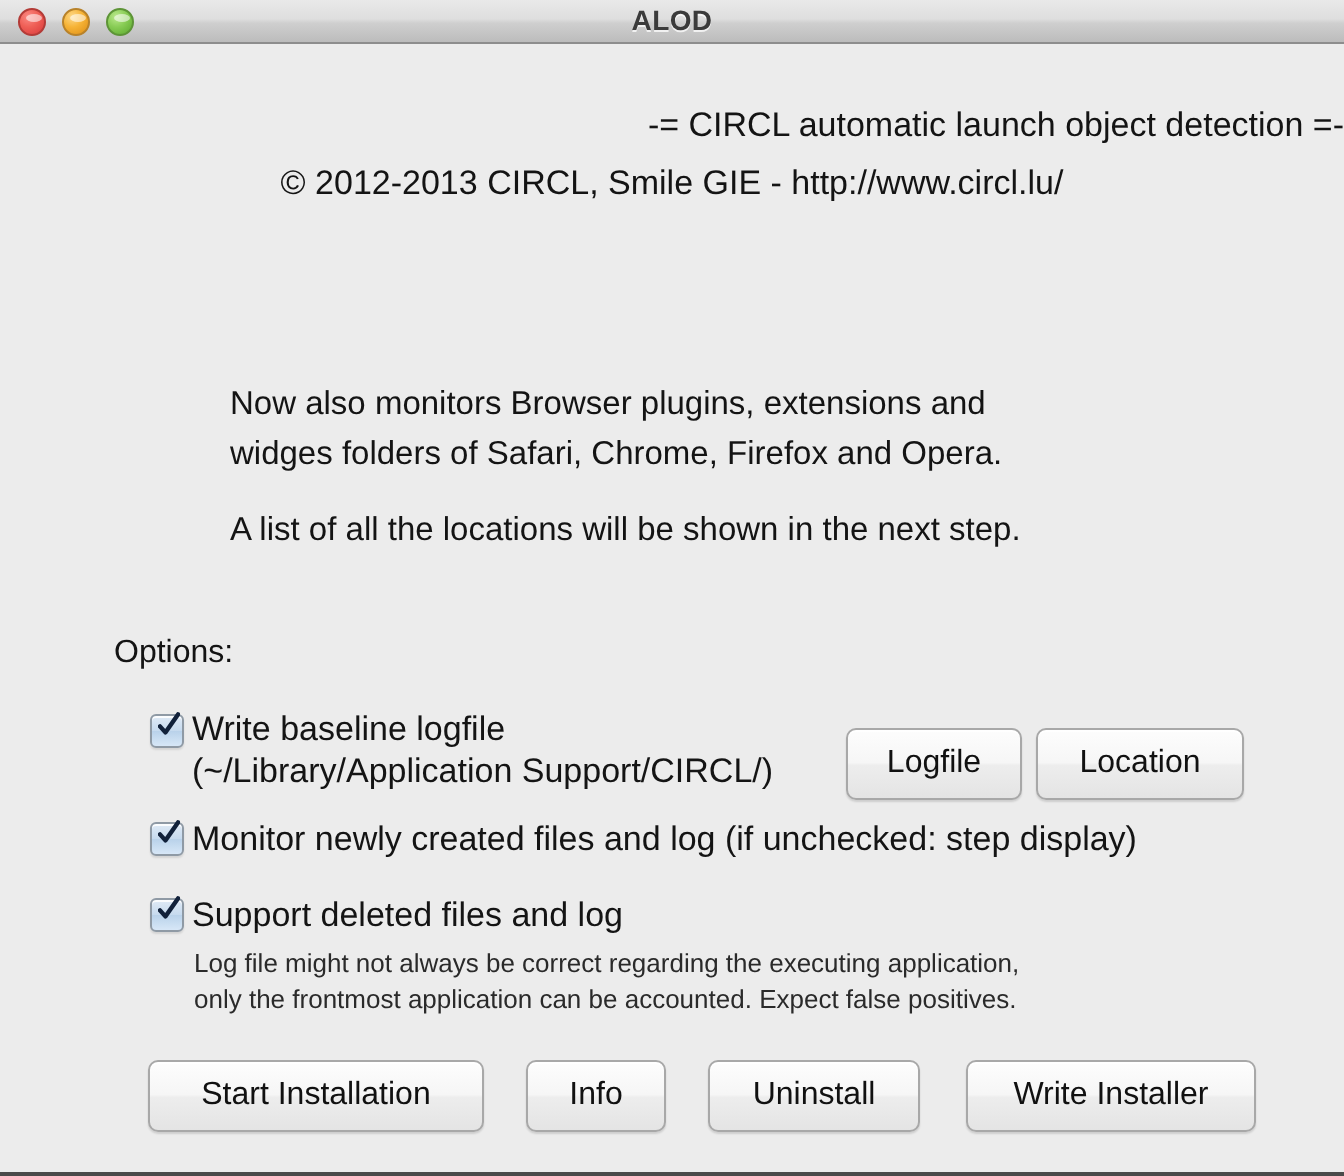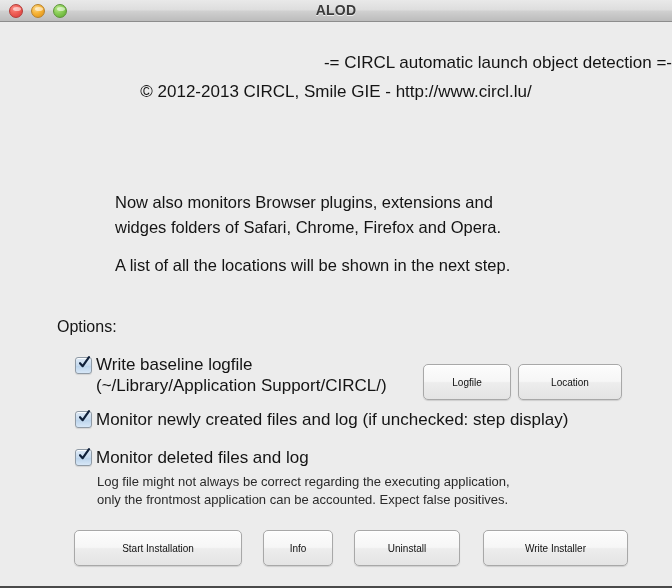--- a/index.html
+++ b/index.html
@@ -153,21 +153,21 @@
   
   .btn {
     position: absolute;
     box-sizing: border-box;
     height: 29px;
     border-radius: 5px;
     border: 1px solid #a8a8a8;
     background: linear-gradient(to bottom, #fdfdfd 0%, #f6f6f6 48%, #ededed 52%, #e4e4e4 100%);
     box-shadow: inset 0 1px 0 #ffffff, 0 1px 1px rgba(0,0,0,0.13);
     font-family: "Liberation Sans", "DejaVu Sans", sans-serif;
-    font-size: 10px;
+    font-size: 16px;
     color: #111111;
     display: flex;
     align-items: center;
     justify-content: center;
     cursor: default;
     padding: 17px;
   }
 
   #btn-logfile  { left: 423px; top: 341px; width: 88px; }
   #btn-location { left: 518px; top: 341px; width: 104px; }
@@ -243,21 +243,21 @@
     </div>
 
     <div id="row3" class="cb-row">
       <div class="checkbox">
         <span class="tick">
           <svg width="11" height="14" viewBox="0 0 11 14">
             <path d="M1 7.2 L3.7 10.2 L10 1.2" fill="none" stroke="#11213a" stroke-width="2.2" stroke-linecap="round" stroke-linejoin="round"></path>
           </svg>
         </span>
       </div>
-      <div class="cb-label">Monitor deleted files and log</div>
+      <div class="cb-label">Support deleted files and log</div>
     </div>
 
     <div id="note">Log file might not always be correct regarding the executing application,
 only the frontmost application can be accounted. Expect false positives.</div>
 
     <button id="btn-start" class="btn">Start Installation</button>
 
     <button id="btn-info" class="btn">Info</button>
 
     <button id="btn-uninstall" class="btn">Uninstall</button>

